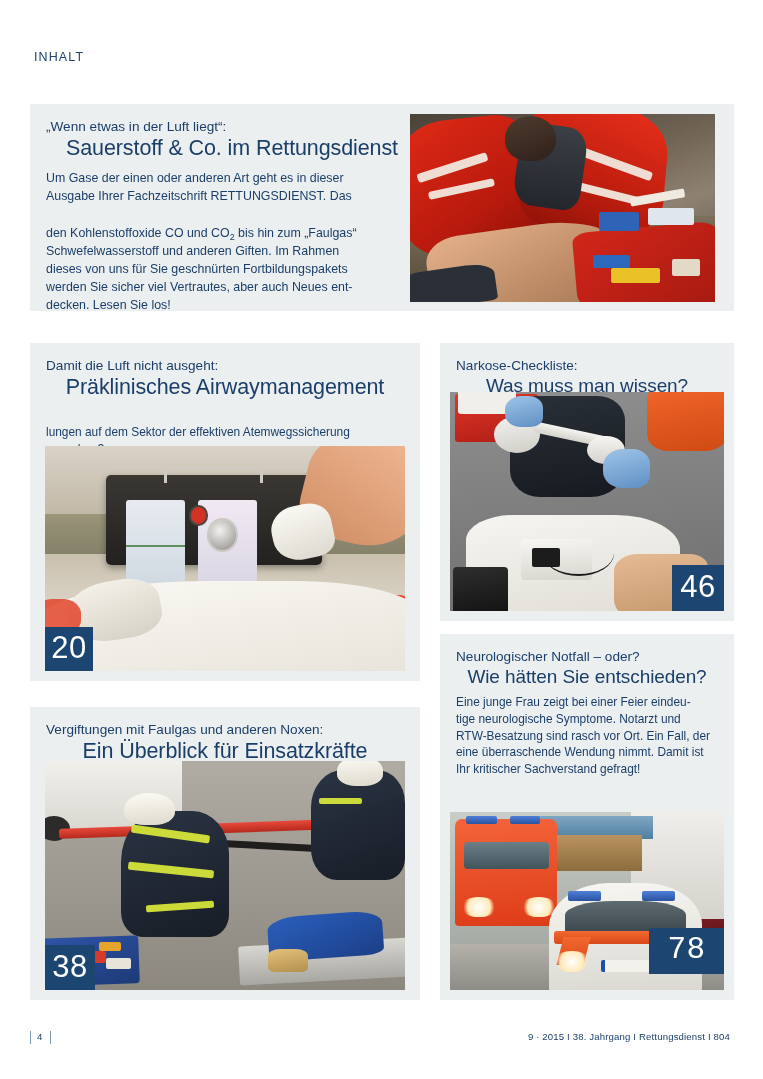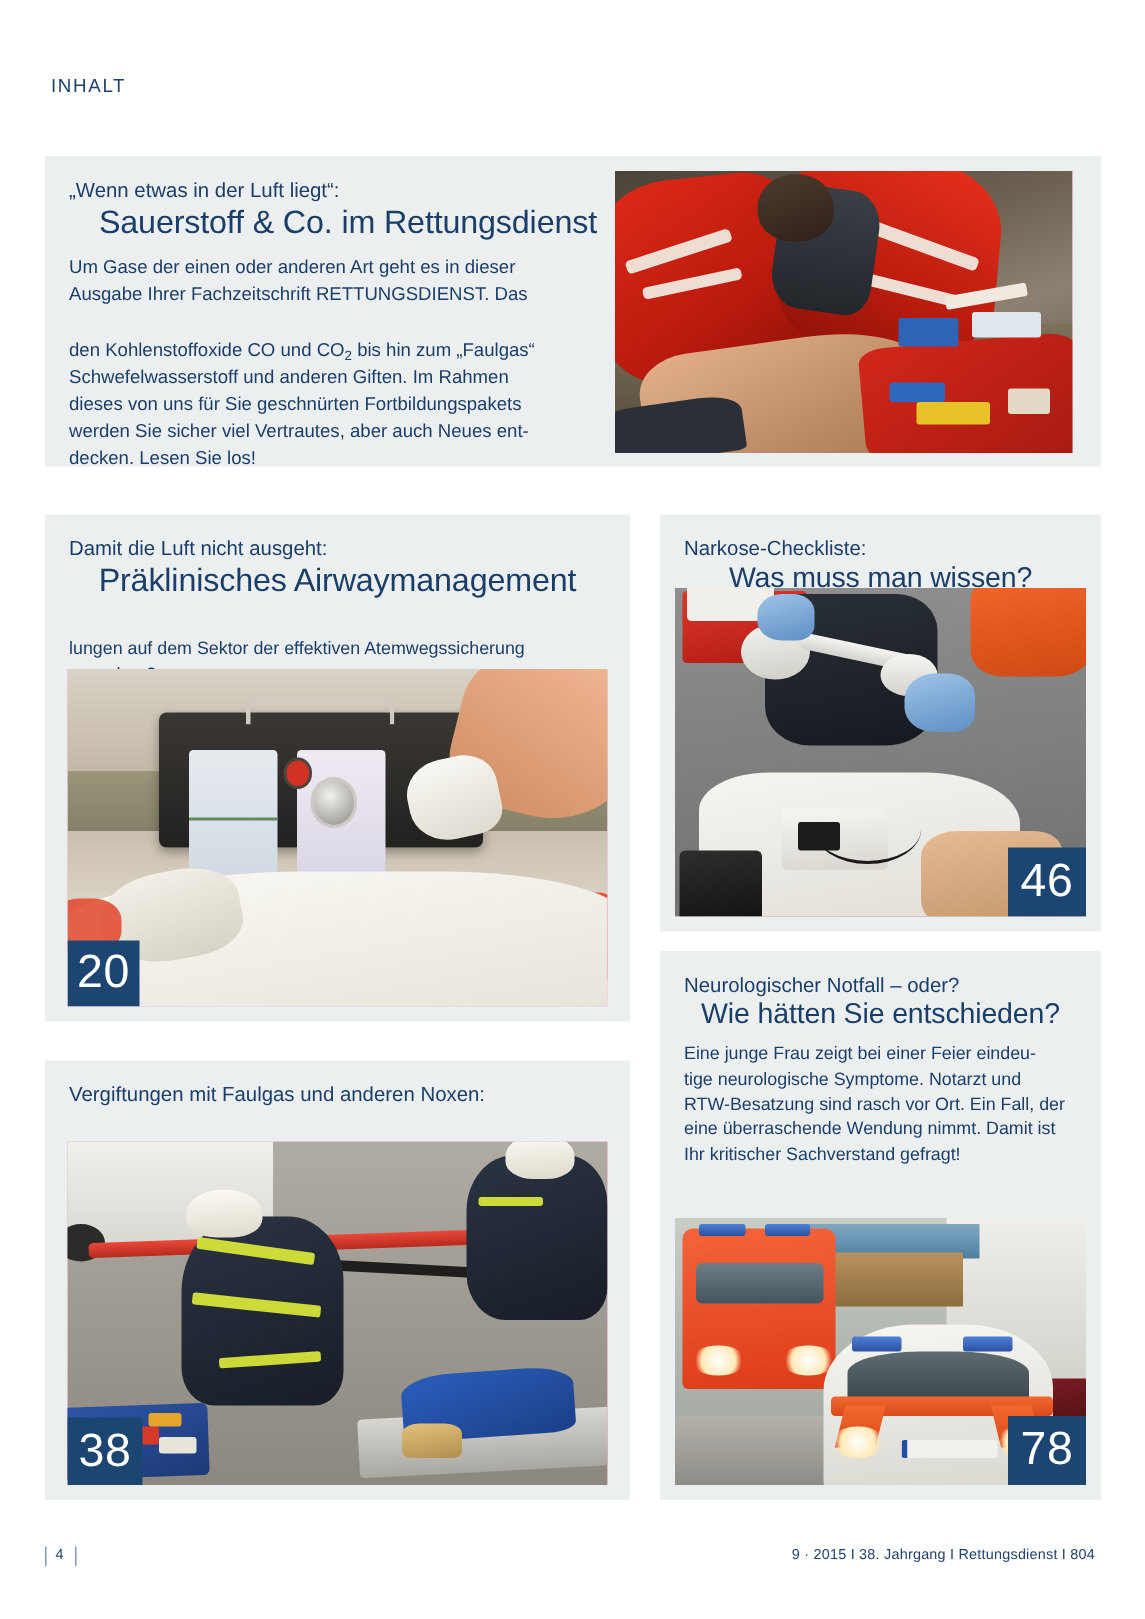--- a/index.html
+++ b/index.html
@@ -18,21 +18,21 @@
 
   .kicker{font-size:13.6px;line-height:1.26;color:#1b3e69;font-weight:400;margin:0 0 1px 0;}
   .headline{font-size:21.5px;line-height:1.12;color:#1b3e69;font-weight:400;margin:0;
             letter-spacing:-0.1px;text-align:center;}
   .headline.sm{font-size:19px;}
   .body{font-size:12.4px;line-height:1.465;color:#1b3e69;margin:9px 0 0 0;}
   .body.tight{margin-top:7px;font-size:11.9px;line-height:1.40;}
   .sub{font-size:11.9px;line-height:1.40;color:#1b3e69;margin:8px 0 0 0;}
 
   
-  .photo{position:absolute;overflow:hidden;background:#f9a8d4;}
+  .photo{position:absolute;overflow:hidden;background:#84cc16;}
   .photo .inner{position:absolute;inset:0;overflow:hidden;}
   .pagenum{position:absolute;background:#1c4671;color:#fff;display:flex;
            align-items:center;justify-content:center;font-size:31px;line-height:1;
            font-weight:400;letter-spacing:0.5px;padding-bottom:3px;box-sizing:border-box;}
 
   
   .foot{position:absolute;top:1031px;font-size:9.6px;color:#20436c;letter-spacing:0.15px;}
   .foot-l{left:30px;}
   .foot-r{right:33px;}
   .footrule{position:absolute;background:#7e99b8;width:1px;}
@@ -328,26 +328,27 @@
       <div class="carwin"></div>
       <div class="blue" style="left:43%;bottom:50%;width:12%;height:5.5%;"></div>
       <div class="blue" style="left:70%;bottom:50%;width:12%;height:5.5%;"></div>
       <div class="orangeband" style="left:38%;bottom:26%;width:54%;height:7%;border-radius:3px;"></div>
       <div class="orangeband" style="left:40%;bottom:14%;width:10%;height:16%;transform:skewX(-14deg);"></div>
       <div class="orangeband" style="left:78%;bottom:14%;width:10%;height:16%;transform:skewX(14deg);"></div>
       <div class="lamp" style="left:38%;bottom:10%;width:13%;height:12%;"></div>
       <div class="lamp" style="left:78%;bottom:10%;width:13%;height:12%;"></div>
       <div class="plate"></div>
     </div>
-    <div class="pagenum" style="right:0;bottom:0;width:52px;height:46px;">78</div>
+    <div class="pagenum" style="right:0;bottom:16px;width:75px;height:46px;font-family:Liberation Mono, monospace;">78</div>
   </div>
 
   <div class="panel" style="left:30px;top:707px;width:390px;height:293px;">
     <div class="pad">
       <div class="kicker">Vergiftungen mit Faulgas und anderen Noxen:</div>
+      <div class="headline">Ein Überblick für Einsatzkräfte</div>
     </div>
   </div>
 
   <div class="photo" style="left:45px;top:761px;width:360px;height:229px;">
     <div class="inner p3">
       <div class="asph"></div>
       <div class="truck"></div>
       <div class="wheel" style="left:30%;top:22%;width:11%;height:13%;"></div>
       <div class="wheel" style="left:-2%;top:24%;width:9%;height:11%;"></div>
       <div class="hose"></div>

